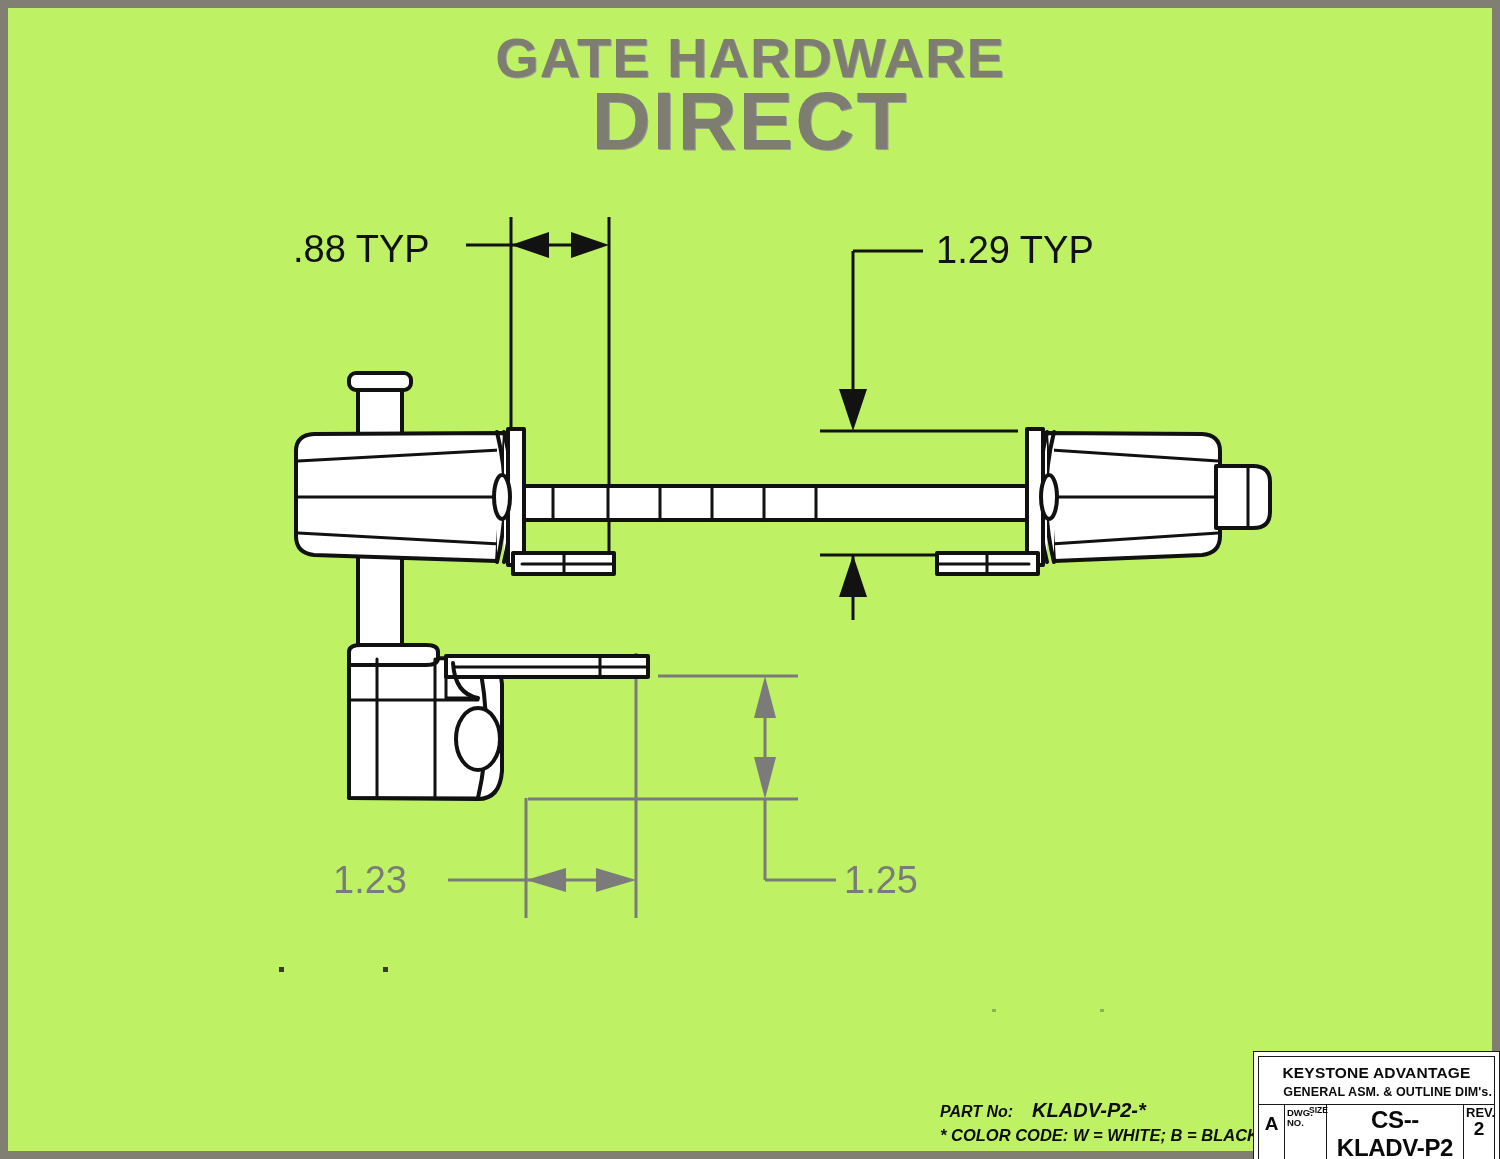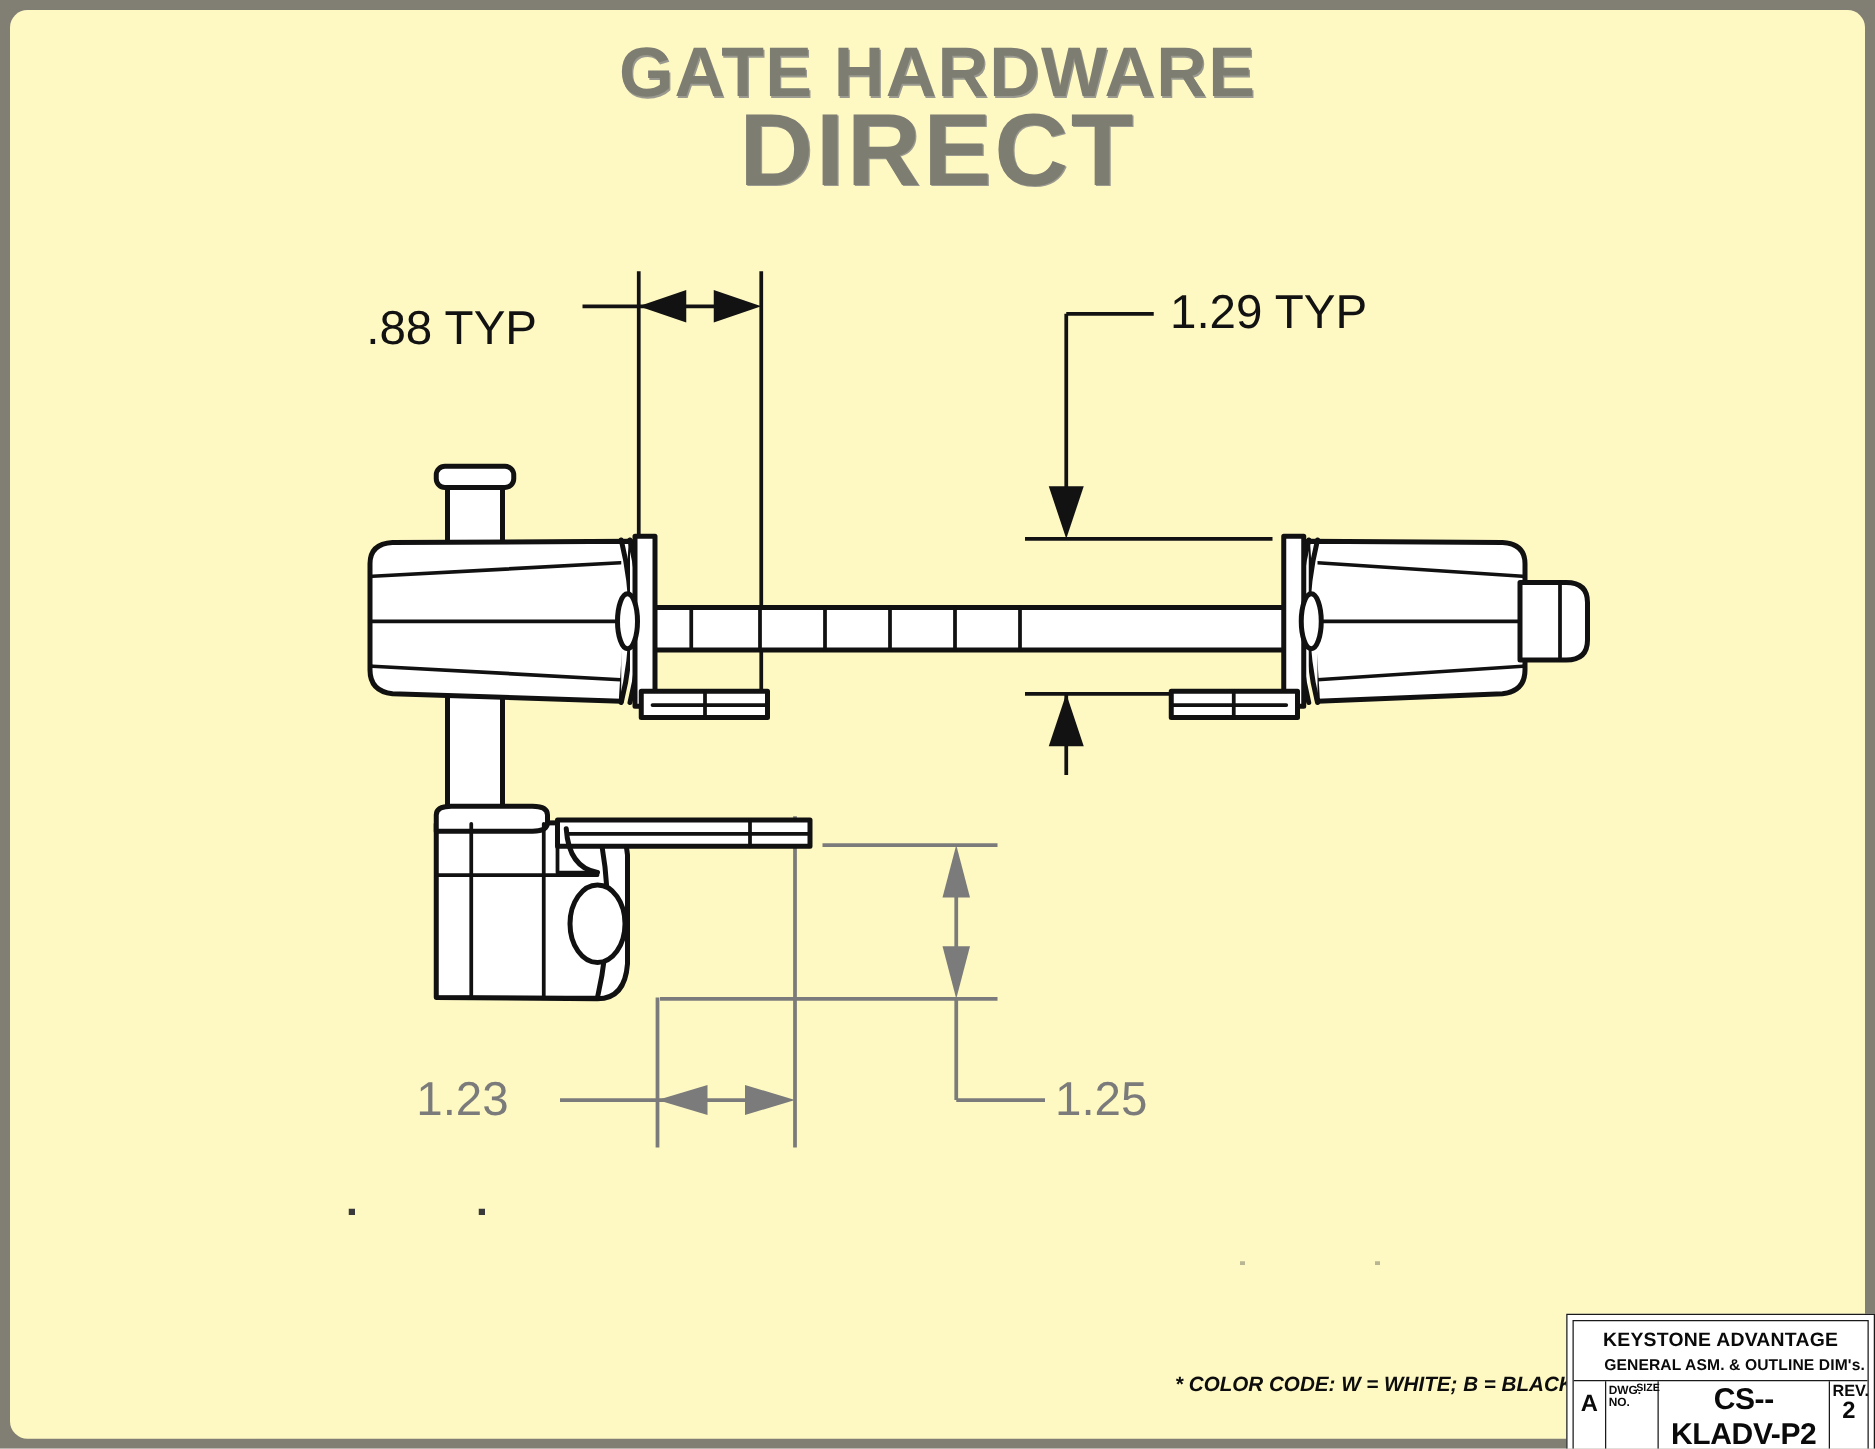--- a/index.html
+++ b/index.html
@@ -14,22 +14,21 @@
     background: #817f74;
     overflow: hidden;
     font-family: "Liberation Sans", sans-serif;
   }
   #sheet {
     position: absolute;
     left: 8px;
     top: 8px;
     width: 1484px;
     height: 1143px;
-    background: #fef9c3;
-    border-radius: 14px;
+    background: #bef264;
   }
   #drawing-svg {
     position: absolute;
     left: 0;
     top: 0;
     width: 1484px;
     height: 1143px;
     display: block;
   }
 
@@ -305,29 +304,34 @@
           <rect x="1092" y="1001" width="4" height="3" opacity="0.35"></rect>
         </g>
       </g>
     </svg>
 
     <div id="logo">
       <span class="logo-line1">GATE HARDWARE</span>
       <span class="logo-line2">DIRECT</span>
     </div>
 
-    <div class="dim-text" style="left:285px; top:236px;text-align:right;">.88 TYP</div>
+    <div class="dim-text" style="left:285px; top:222px;text-align:right;">.88 TYP</div>
 
     <div class="dim-text" style="left:928px; top:223px;">1.29 TYP</div>
 
     <div class="dim-text gray" style="left:325px; top:853px;text-align:center;">1.23</div>
 
     <div class="dim-text gray" style="left:836px; top:853px;">1.25</div>
 
     <div id="part-note">
+      <div>
+        <span class="pn-label">PART No:</span>
+        &nbsp;&nbsp;
+        <span class="pn-value">KLADV-P2-*</span>
+      </div>
       <div class="pn-row2">* COLOR CODE:  W = WHITE;  B = BLACK</div>
     </div>
 
     <div id="title-block">
       <div id="tb-inner">
         <div class="tb-company">KEYSTONE ADVANTAGE</div>
         <div class="tb-subtitle">GENERAL ASM. &amp; OUTLINE DIM's.</div>
 
         <div class="tb-row-main">
           <div class="tb-cell tb-size">

